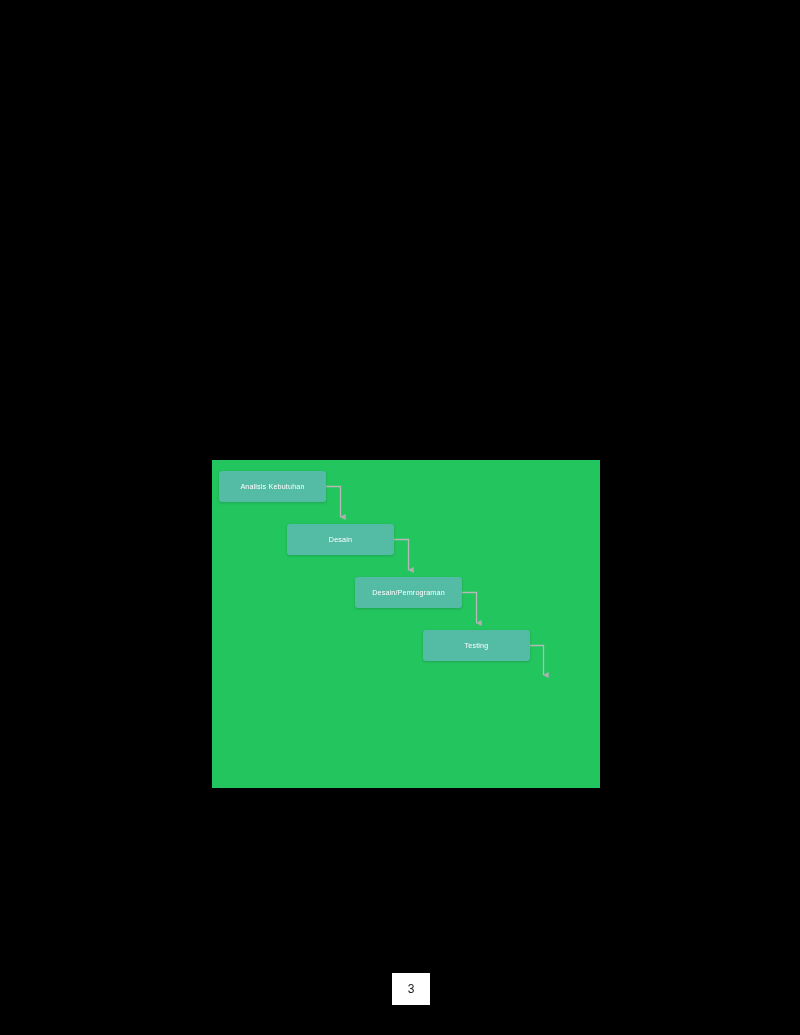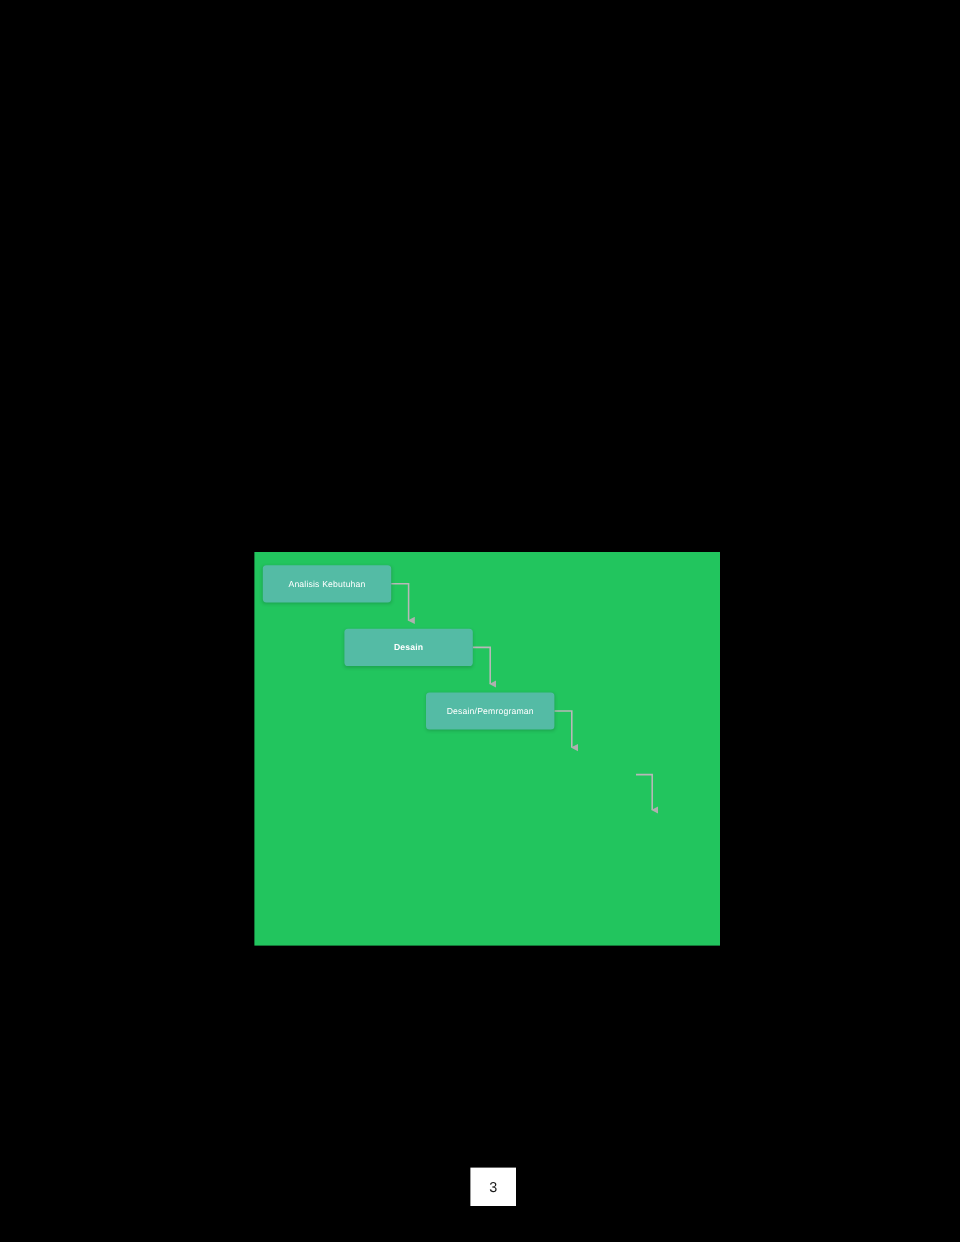--- a/index.html
+++ b/index.html
@@ -90,27 +90,30 @@
       <path d="M182,79.5 L196.5,79.5 L196.5,110" marker-end="url(#arrowhead)"></path>
       <path d="M250,132.5 L264.5,132.5 L264.5,163" marker-end="url(#arrowhead)"></path>
       <path d="M318,185.5 L331.5,185.5 L331.5,215" marker-end="url(#arrowhead)"></path>
     </g>
   </svg>
 
   <div class="stage-box" style="left:7px; top:11px; width:107px; height:31px; background:#54bba5;">
     <span class="stage-label">Analisis Kebutuhan</span>
   </div>
 
-  <div class="stage-box" style="left:75px; top:64px; width:107px; height:31px; background:#54bba5;font-weight:bold;">
+  <div class="stage-box" style="left:75px; top:64px; width:107px; height:31px; background:#54bba5;">
     <span class="stage-label">Desain</span>
   </div>
 
   <div class="stage-box" style="left:143px; top:117px; width:107px; height:31px; background:#54bba5;">
     <span class="stage-label">Desain/Pemrograman</span>
   </div>
 
+  <div class="stage-box" style="left:211px; top:170px; width:107px; height:31px; background:#54bba5;">
+    <span class="stage-label">Testing</span>
+  </div>
 
 
 </div>
 
 <div id="page-number-box">
   <span id="page-number-text">3</span>
 </div>
 
 </body></html>

